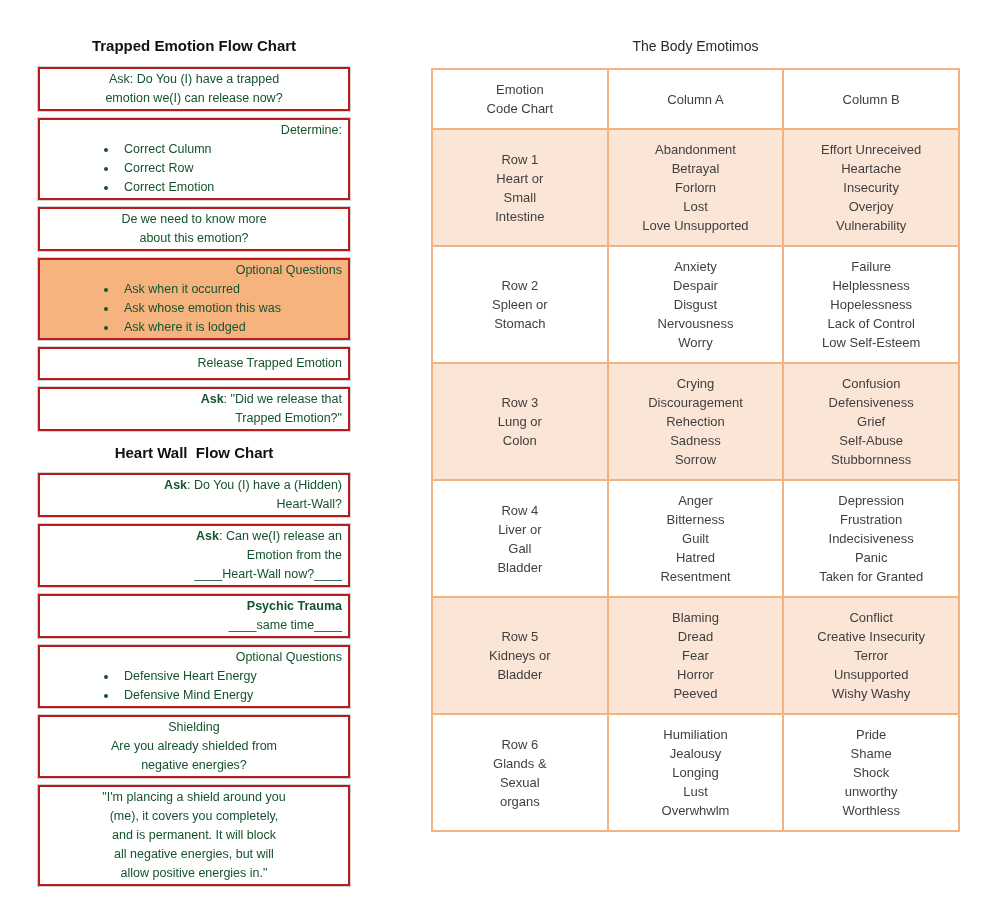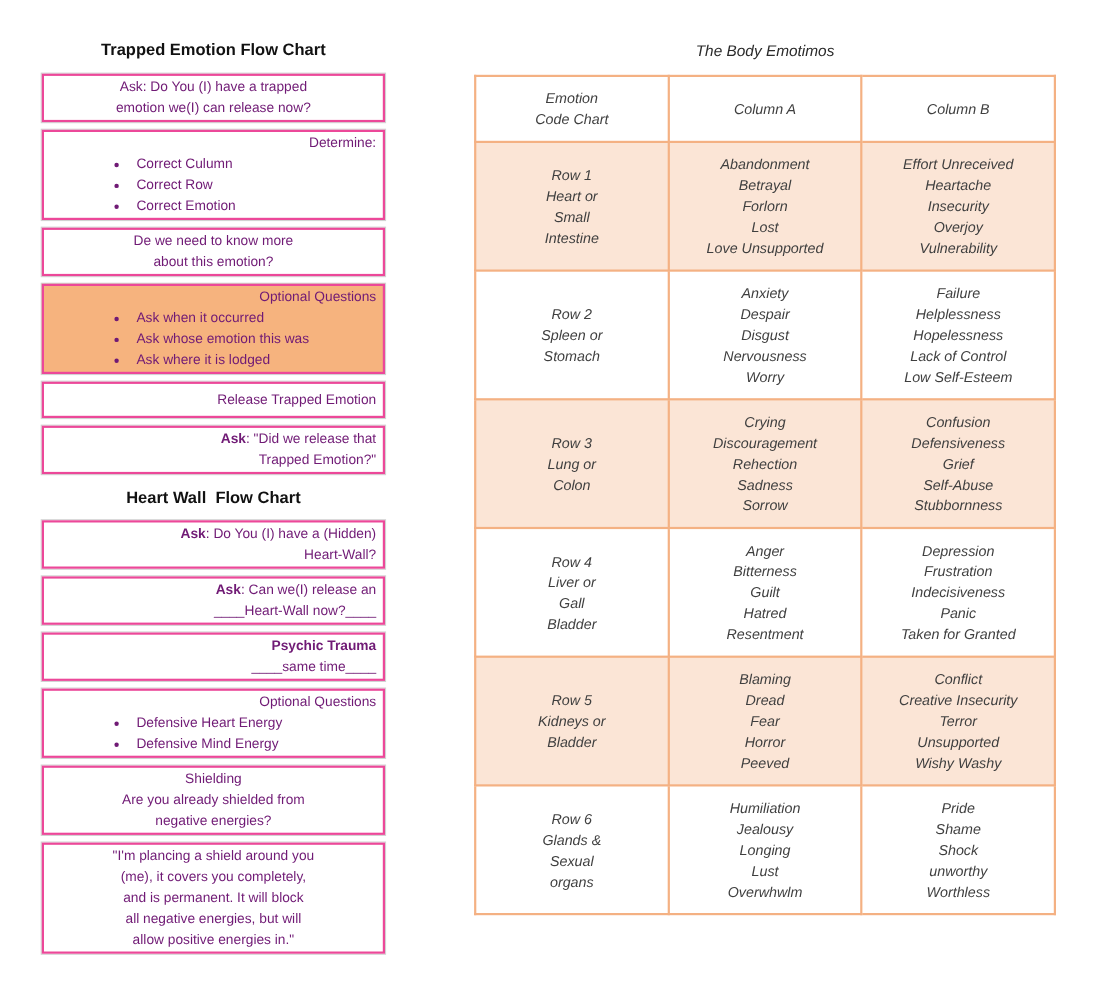--- a/index.html
+++ b/index.html
@@ -8,33 +8,33 @@
     font-family:"Liberation Sans", sans-serif;color:#3d3d3d;overflow:hidden;
   }
   
   .left-panel{position:absolute;left:38px;top:36px;width:312px;}
   .flow-title{
     font-weight:bold;font-size:15px;color:#111;text-align:center;
     white-space:pre-wrap;margin-bottom:12px;line-height:19px;
   }
   .flow-title.second{margin-top:12px;margin-bottom:11px;text-align:center;}
   .fbox{
-    border:2px solid #ec4899;box-shadow:0 0 0 1px #d2d2d2;
+    border:2px solid #b91c1c;box-shadow:0 0 0 1px #d2d2d2;
     background:#fff;margin-bottom:7px;padding:1px 6px;
-    font-size:12.5px;line-height:19px;color:#701a75;
+    font-size:12.5px;line-height:19px;color:#14532d;
   }
   .fbox.hl{background:#F6B37E;}
   .fbox.pad1{padding-top:5px;padding-bottom:5px;}
   .center{text-align:right;}
   .ml{white-space:pre-line;text-align:center;}
   .b{font-weight:bold;}
   .fbox ul{margin:0;padding:0 0 0 72px;text-align:left;list-style:disc;}
   .fbox li{padding-left:6px;}
   
-  .right-panel{position:absolute;left:431px;top:36px;width:529px;font-style:italic;}
+  .right-panel{position:absolute;left:431px;top:36px;width:529px;}
   .table-title{
     font-size:14px;color:#2a2a2a;text-align:center;line-height:20px;margin-bottom:12px;
   }
   table.emotion{
     border-collapse:collapse;table-layout:fixed;width:529px;
     font-size:13px;color:#3f3f3f;padding-left:44px;
   }
   table.emotion td{
     border:2px solid #F4B183;text-align:center;vertical-align:middle;
     white-space:pre-line;line-height:19px;padding:2px;
@@ -91,20 +91,21 @@
 
     <div class="flow-title second">Heart Wall  Flow Chart</div>
 
     <div class="fbox">
       <div class="center"><span class="b">Ask</span><span>: Do You (I) have a (Hidden)</span></div>
       <div class="center">Heart-Wall?</div>
     </div>
 
     <div class="fbox">
       <div class="center"><span class="b">Ask</span><span>: Can we(I) release an</span></div>
+      <div class="center">Emotion from the</div>
       <div class="center">____Heart-Wall now?____</div>
     </div>
 
     <div class="fbox">
       <div class="center b">Psychic Trauma</div>
       <div class="center">____same time____</div>
     </div>
 
     <div class="fbox">
       <div class="center">Optional Questions</div>

